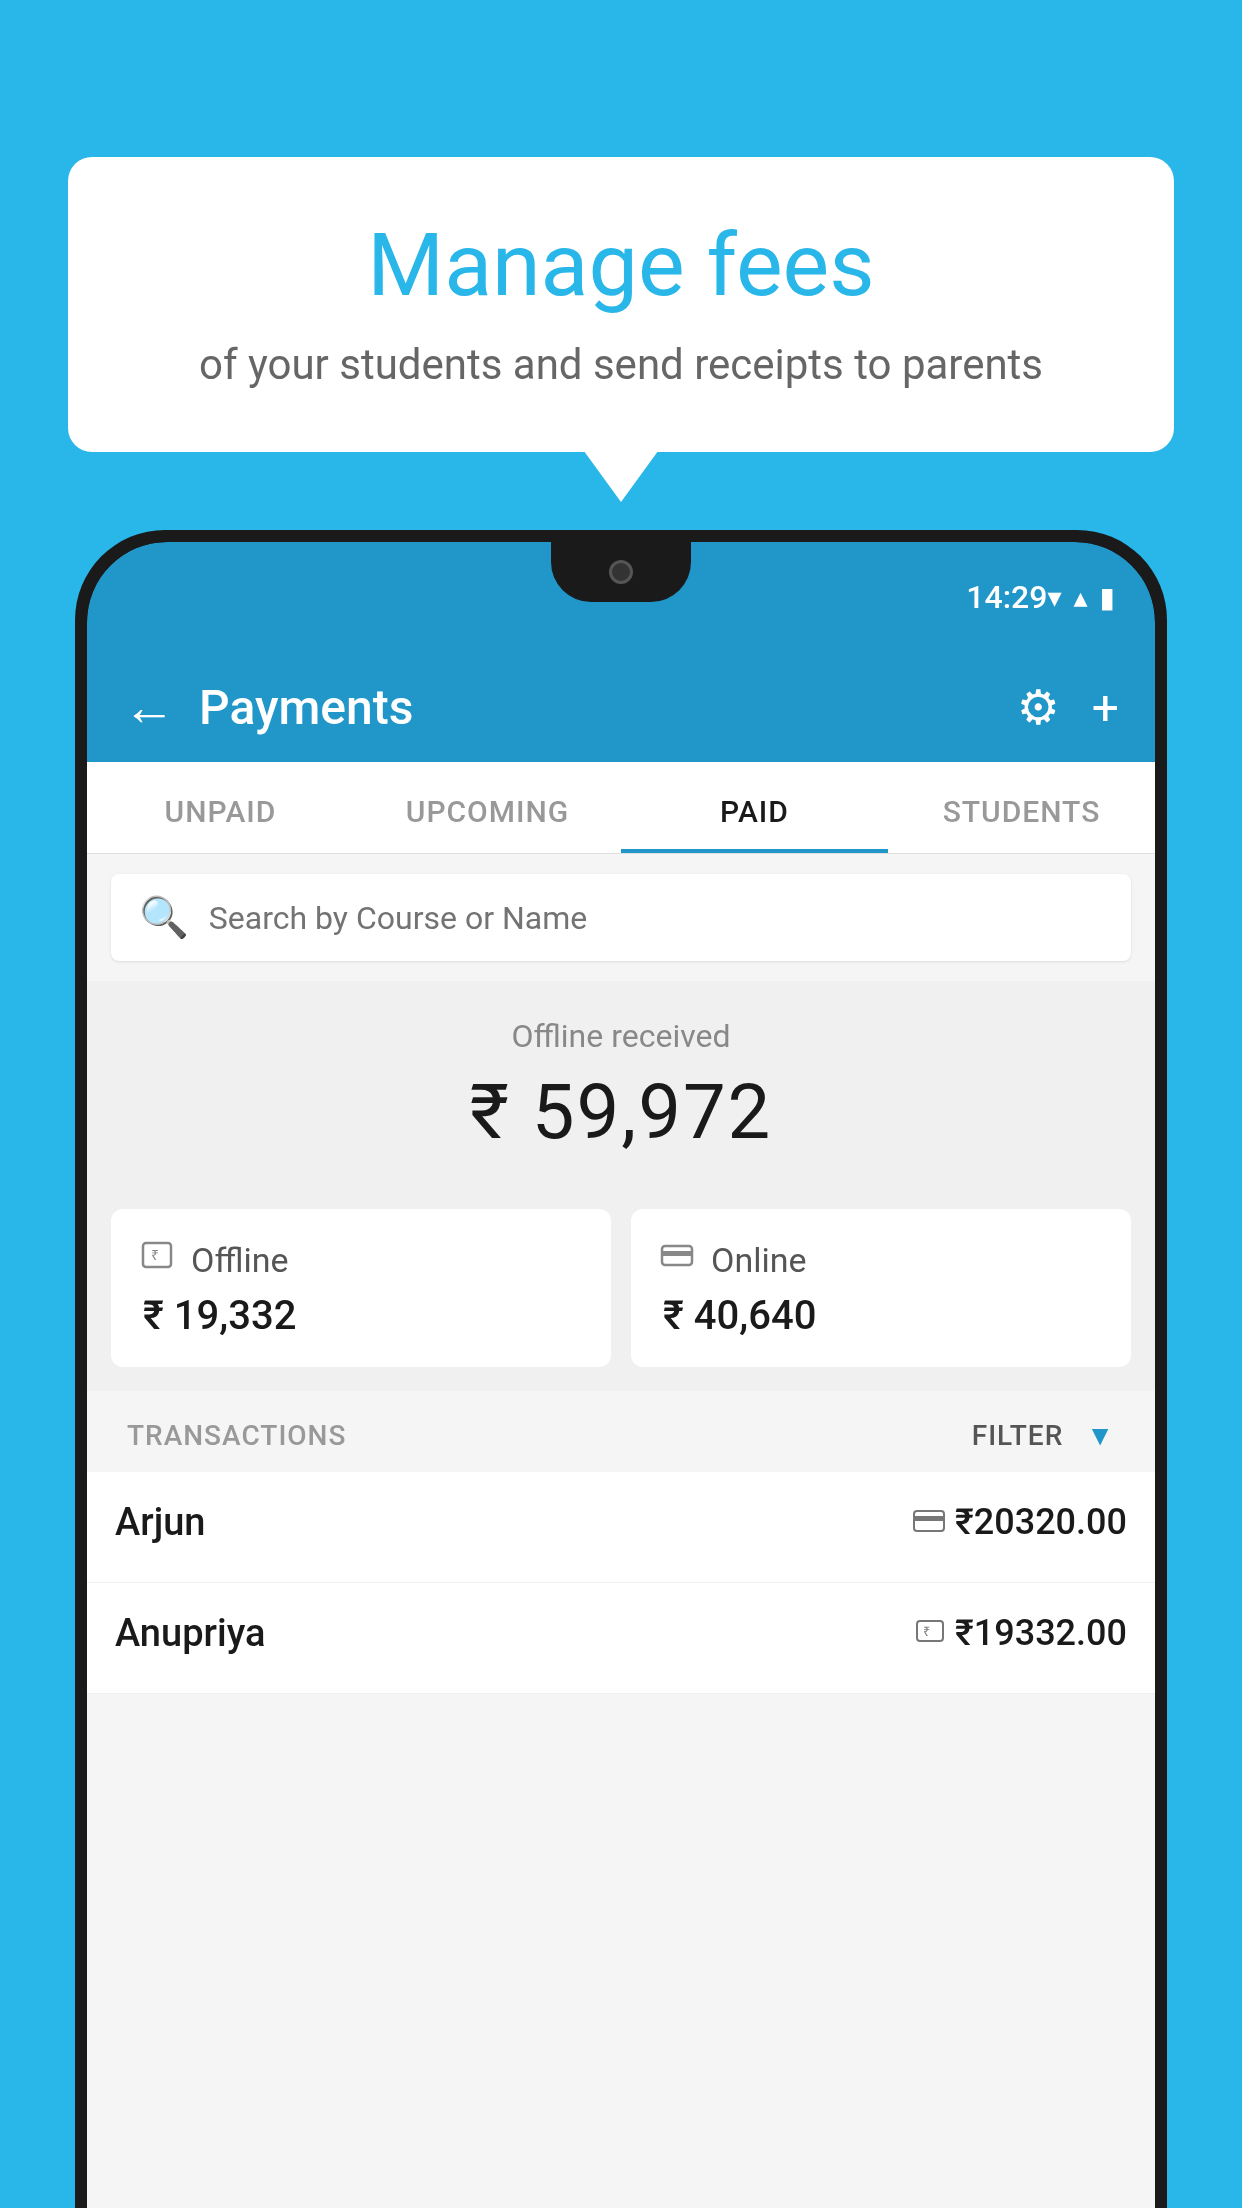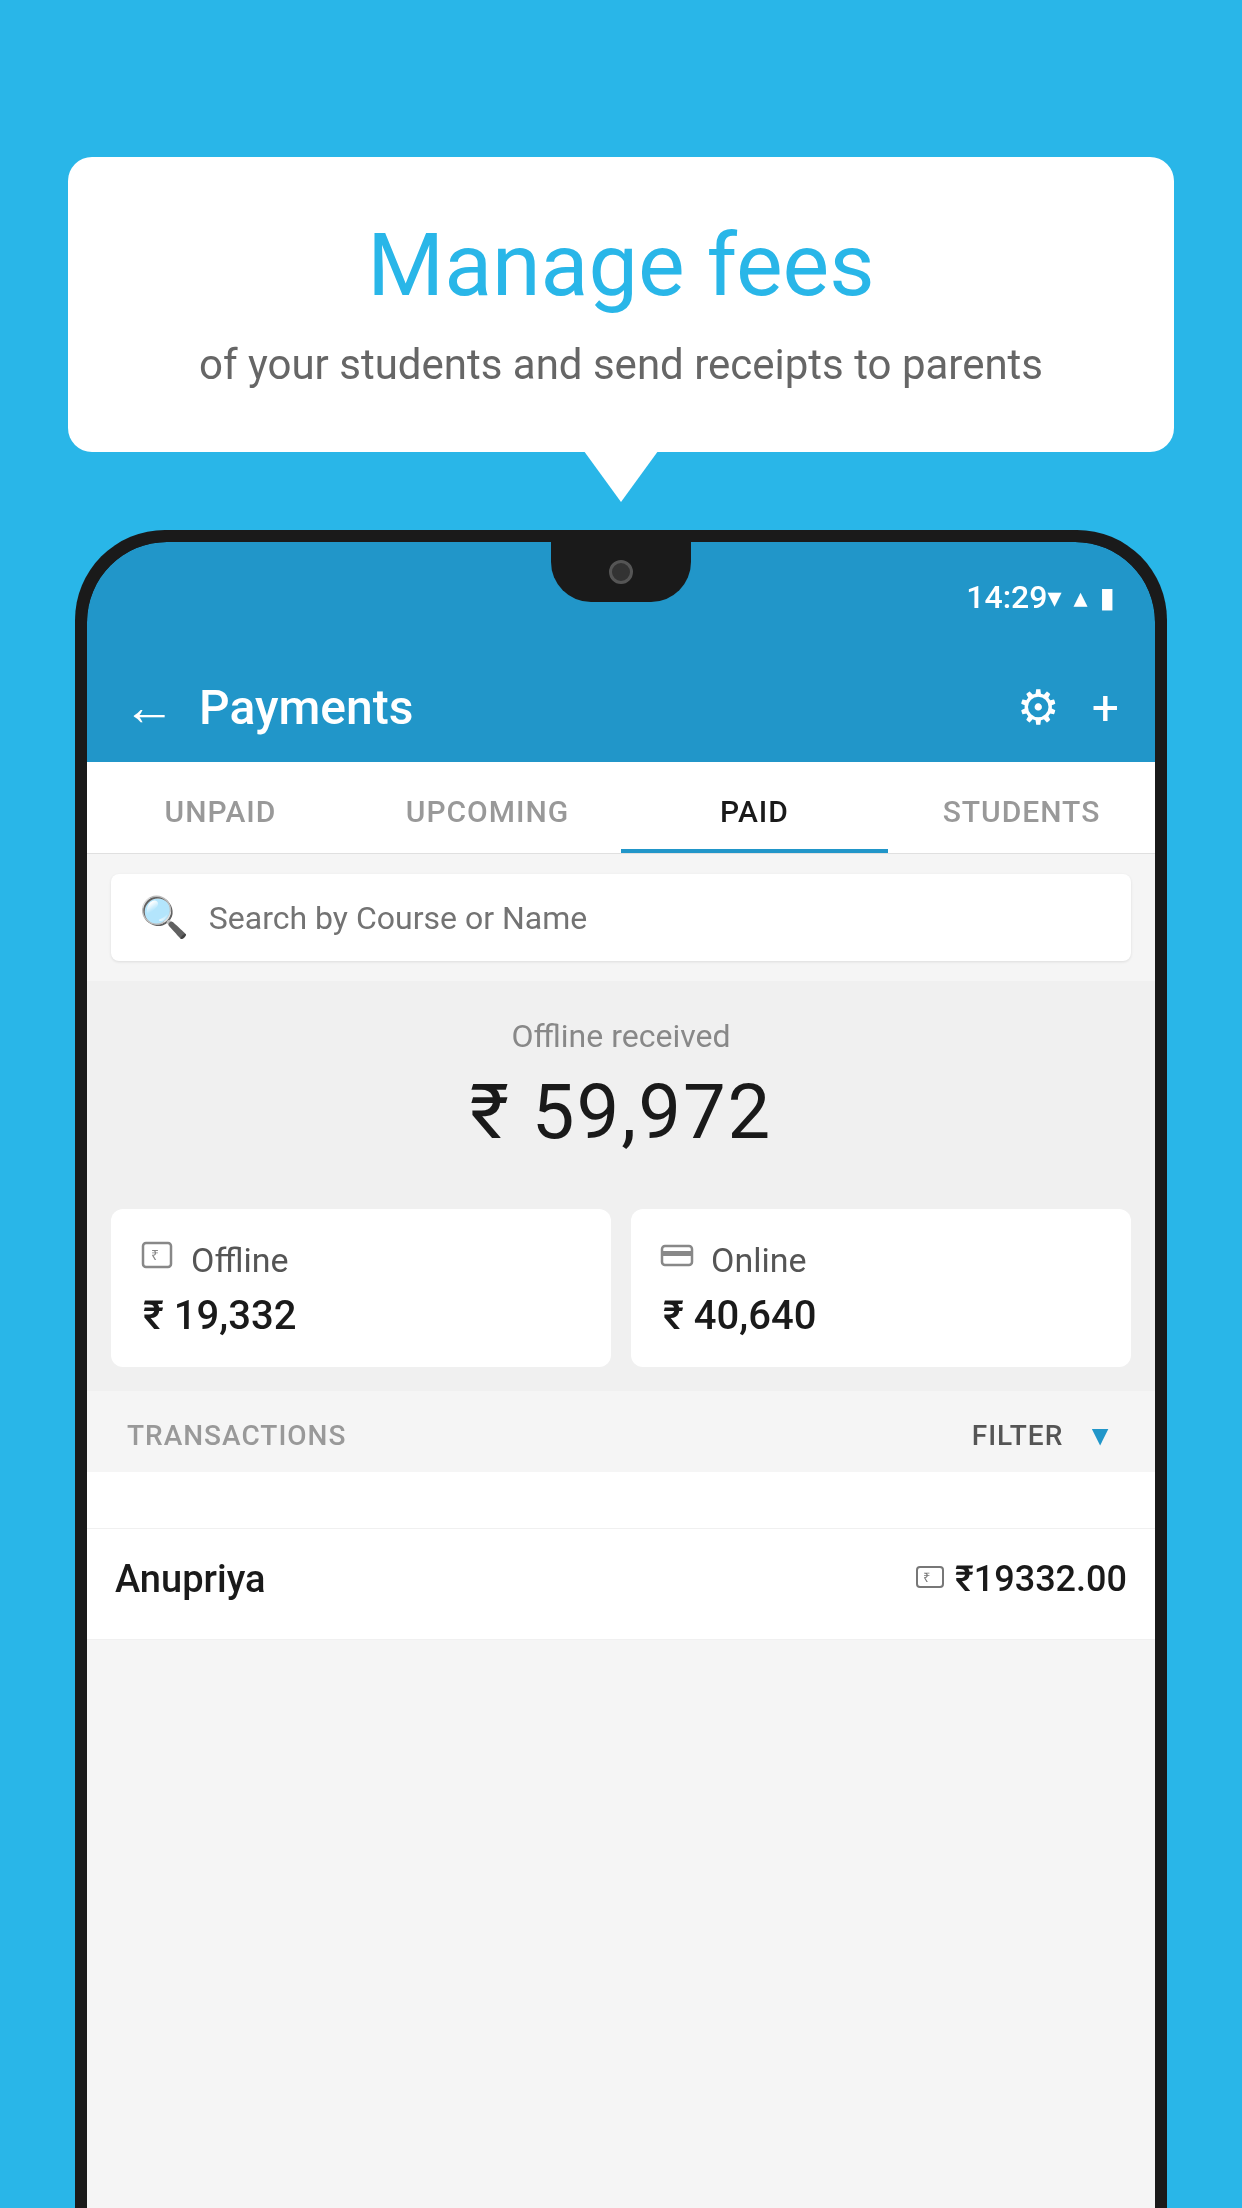--- a/index.html
+++ b/index.html
@@ -462,20 +462,32 @@
         <span class="transactions-label">TRANSACTIONS</span>
         <div class="filter-btn">
           <span>FILTER</span>
           <span class="filter-icon">▼</span>
         </div>
       </div>
 
       <div class="transaction-list">
 
         <div class="transaction-row">
+          <div class="transaction-top">
+            <span class="student-name">Arjun</span>
+            <div class="transaction-amount">
+              <span class="tx-icon">
+                <svg width="32" height="24" viewBox="0 0 32 24" fill="none">
+                  <rect x="1" y="2" width="30" height="20" rx="3" stroke="#777" stroke-width="2" fill="none"></rect>
+                  <rect x="1" y="7" width="30" height="5" fill="#777"></rect>
+                </svg>
+              </span>
+              <span>₹20320.00</span>
+            </div>
+          </div>
         </div>
 
         <div class="transaction-row">
           <div class="transaction-top">
             <span class="student-name">Anupriya</span>
             <div class="transaction-amount">
               <span class="tx-icon">
                 <svg width="30" height="26" viewBox="0 0 30 26" fill="none">
                   <rect x="2" y="3" width="26" height="20" rx="3" stroke="#777" stroke-width="2" fill="none"></rect>
                   <text x="8" y="18" font-size="13" fill="#777" font-family="Arial">₹</text>

